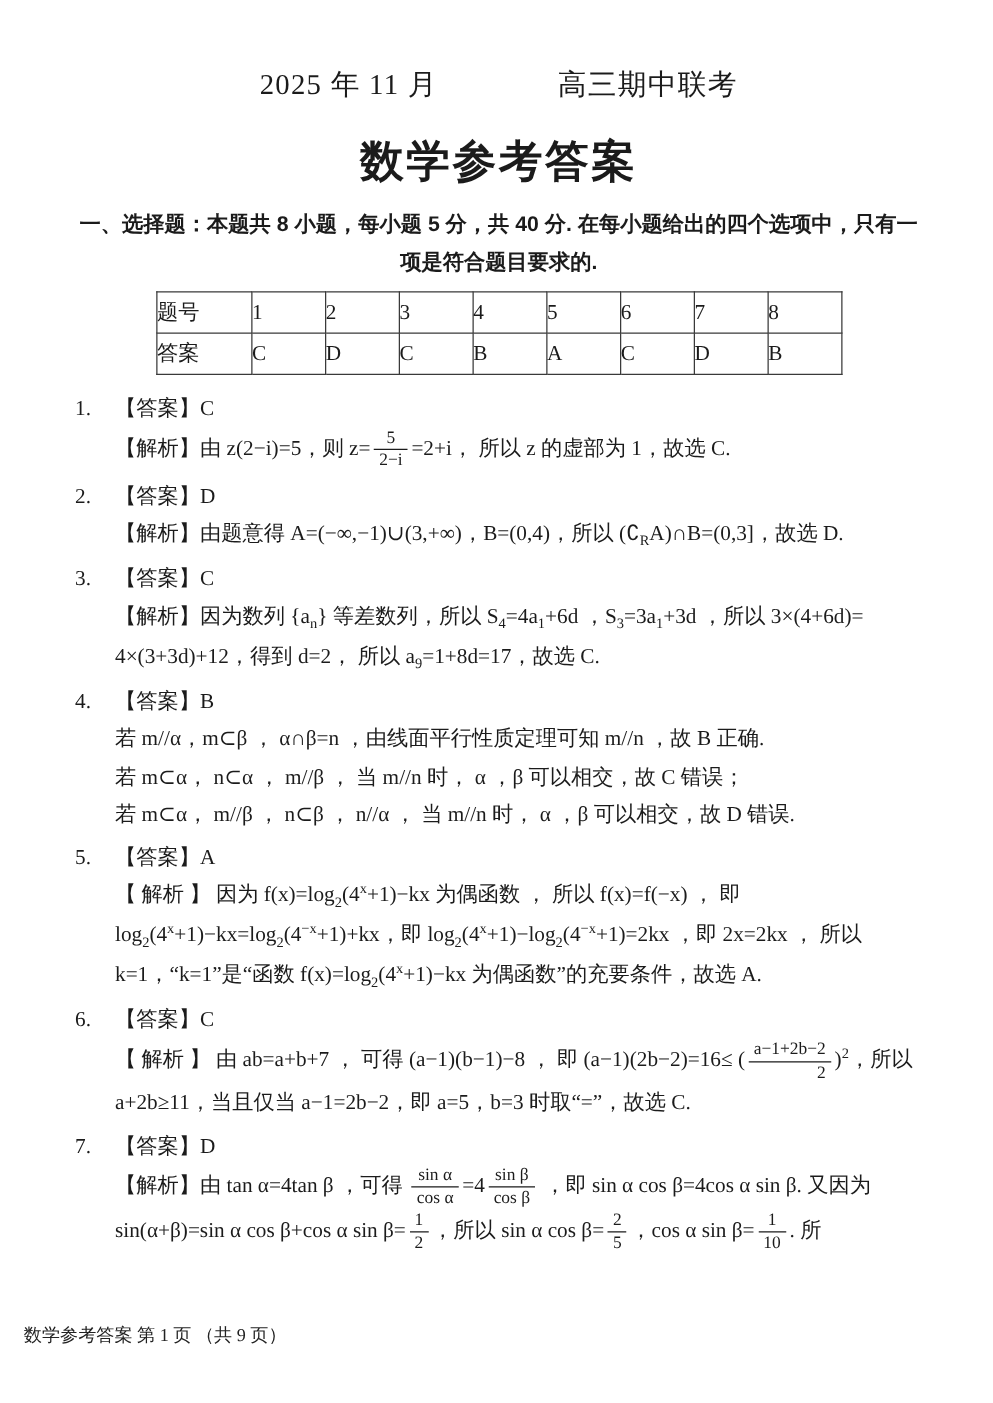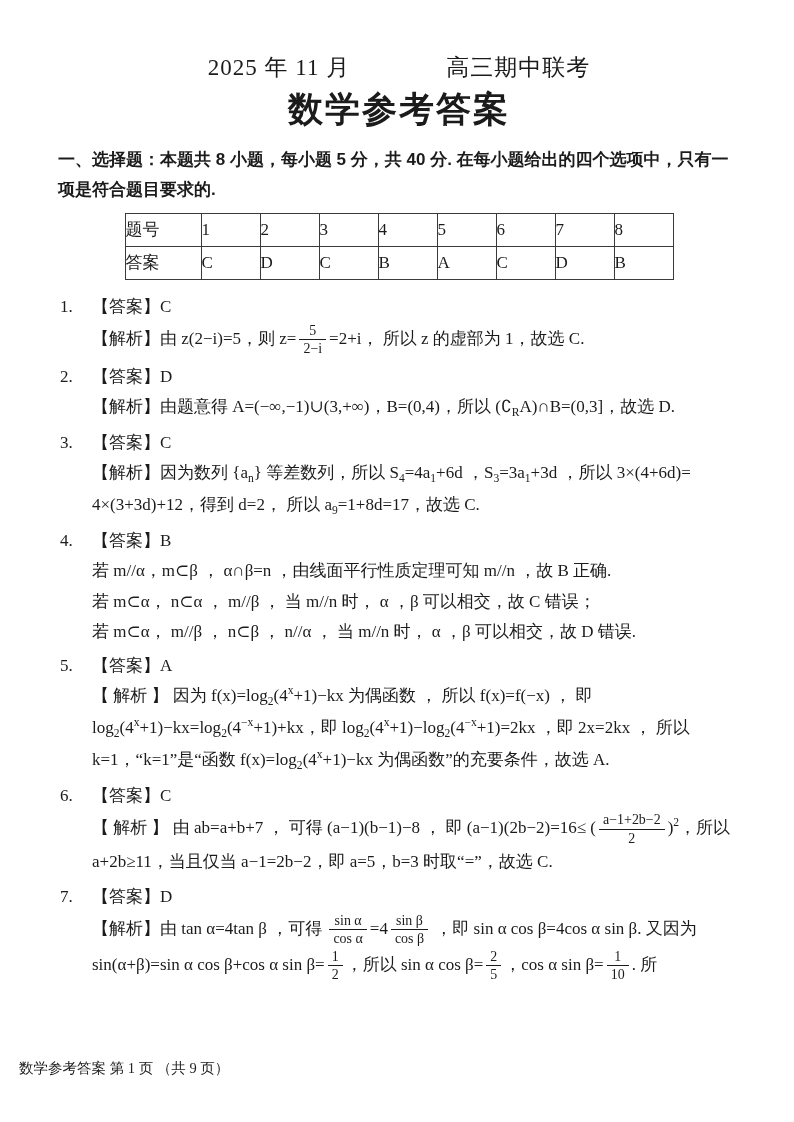--- a/index.html
+++ b/index.html
@@ -12,36 +12,37 @@
     overflow: hidden;
   }
   .page { padding: 52px 54px 0 58px; }
 
   .header-line {
     display: flex;
     justify-content: center;
     gap: 96px;
     font-size: 23px;
     letter-spacing: 1px;
-    margin-bottom: 3px;
+    margin-bottom: 23px;
   }
   .main-title {
     text-align: center;
     font-family: "Liberation Sans", "DejaVu Sans", sans-serif;
     font-weight: bold;
     font-size: 35px;
     letter-spacing: 2px;
     margin-bottom: 12px;
   }
   .intro {
     font-family: "Liberation Sans", "DejaVu Sans", sans-serif;
     font-weight: bold;
     font-size: 17px;
     line-height: 1.75;
     margin-bottom: 8px;
+    text-align: center;
   }
 
   table.ans-table {
     border-collapse: collapse;
     margin: 4px auto 12px auto;
     table-layout: fixed;
     width: 548px;
   }
   table.ans-table td {
     border: 1px solid #3a3a3a;
@@ -63,21 +64,21 @@
   .frac {
     display: inline-flex;
     flex-direction: column;
     vertical-align: middle;
     text-align: center;
     margin: 0 3px;
     font-size: 0.82em;
     line-height: 1.25;
   }
   .frac .fnum { border-bottom: 1px solid #1b1b1b; padding: 0 4px; }
-  .frac .fden { padding: 0 4px; }
+  .frac .fden { padding: 0 4px; text-align: right; }
 
   .footer {
     position: absolute;
     left: 1px; right: 0;
     bottom: 44px;
     text-align: left;
     font-size: 14.5px;
     color: #222;
     margin-left: 18px;
   }

